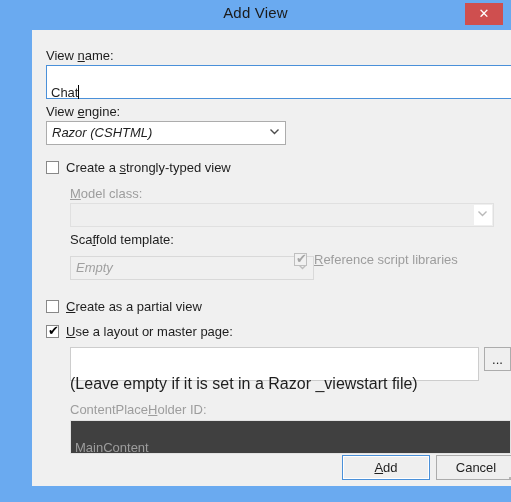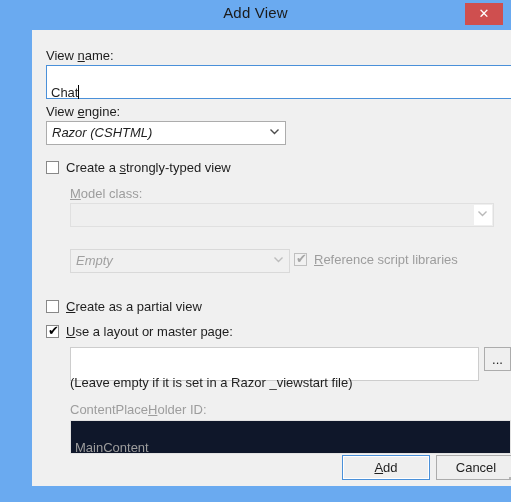--- a/index.html
+++ b/index.html
@@ -101,21 +101,21 @@
     font-family: Liberation Sans, sans-serif;
     padding: 16px 4px;
     line-height: 22px;
     height: 24px;
     outline: none;
   }
   .textbox.focused {
     border: 1px solid #4a90d9;
   }
   .textbox.disabled {
-    background: #0f172a;
+    background: #404040;
     color: #9d9d9d;
     border: 1px solid #e2e2e2;
   }
   .caret {
     display: inline-block;
     width: 1px;
     height: 14px;
     background: #000;
     vertical-align: -2px;
     margin-left: 0px;
@@ -211,21 +211,21 @@
     text-align: center;
     cursor: pointer;
     padding: 0;
   }
   .button.default {
     border: 1px solid #4a90d9;
     box-shadow: inset 0 0 0 1px #ffffff;
   }
   .hint {
     position: absolute;
-    font-size: 13px;
+    font-size: 16px;
     color: #1e1e1e;
     white-space: nowrap;
   }
 </style>
 </head>
 <body>
 
 <div id="dialog-window">
 
   <div id="title-bar">
@@ -257,21 +257,22 @@
     <div class="combo disabled-white" style="left:38px; top:173px; width:424px;">
       <span class="combo-text"></span>
       <span class="drop"></span>
       <span class="chev">
         <svg width="9" height="6" viewBox="0 0 9 6">
             <path d="M0.5 0.5 L4.5 4.5 L8.5 0.5" fill="none" stroke="#b9b9b9" stroke-width="1.4"></path>
           </svg>
       </span>
     </div>
 
-    <div class="combo disabled" style="left:38px; top:219px; width:220px;">
+    <div class="lbl" style="left:38px; top:202px;">Sca<u>f</u>fold template:</div>
+    <div class="combo disabled" style="left:38px; top:226px; width:244px;">
       <span class="combo-text">Empty</span>
       <span class="chev">
         <svg width="9" height="6" viewBox="0 0 9 6">
             <path d="M0.5 0.5 L4.5 4.5 L8.5 0.5" fill="none" stroke="#bdbdbd" stroke-width="1.4"></path>
           </svg>
       </span>
     </div>
 
     <div class="checkbox-row" style="left:262px; top:222px;">
       <span class="cbox disabled">

